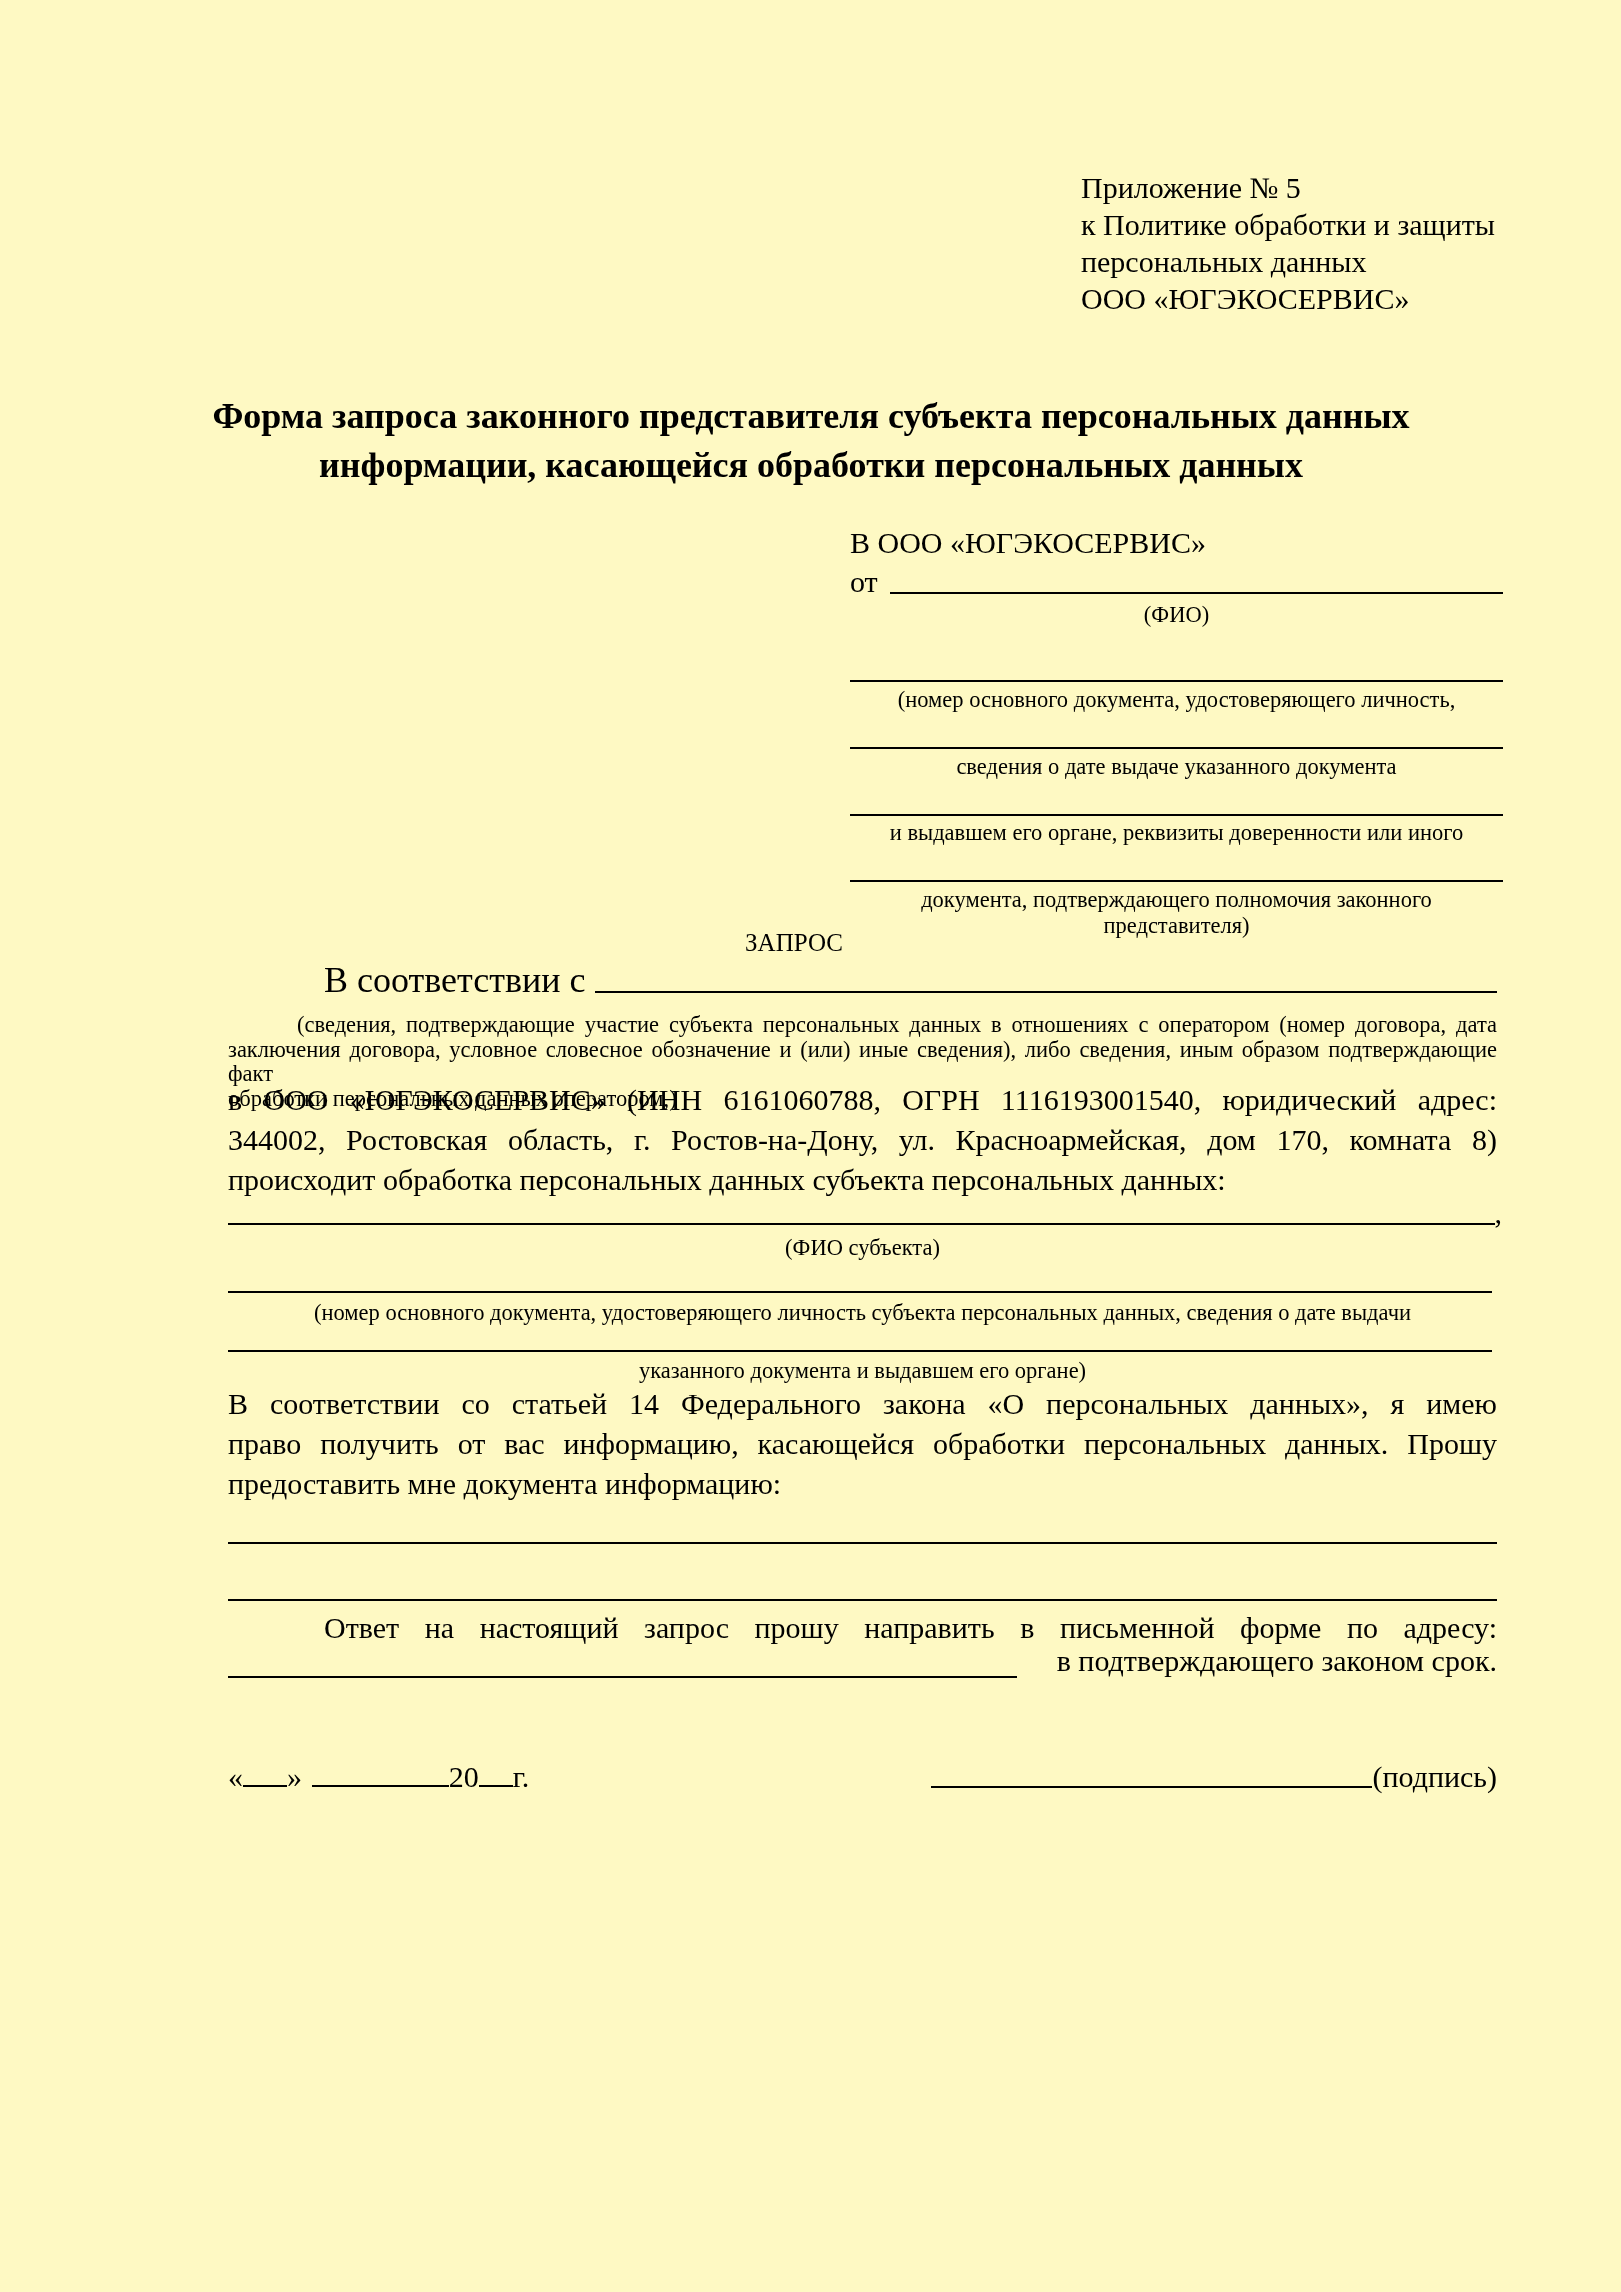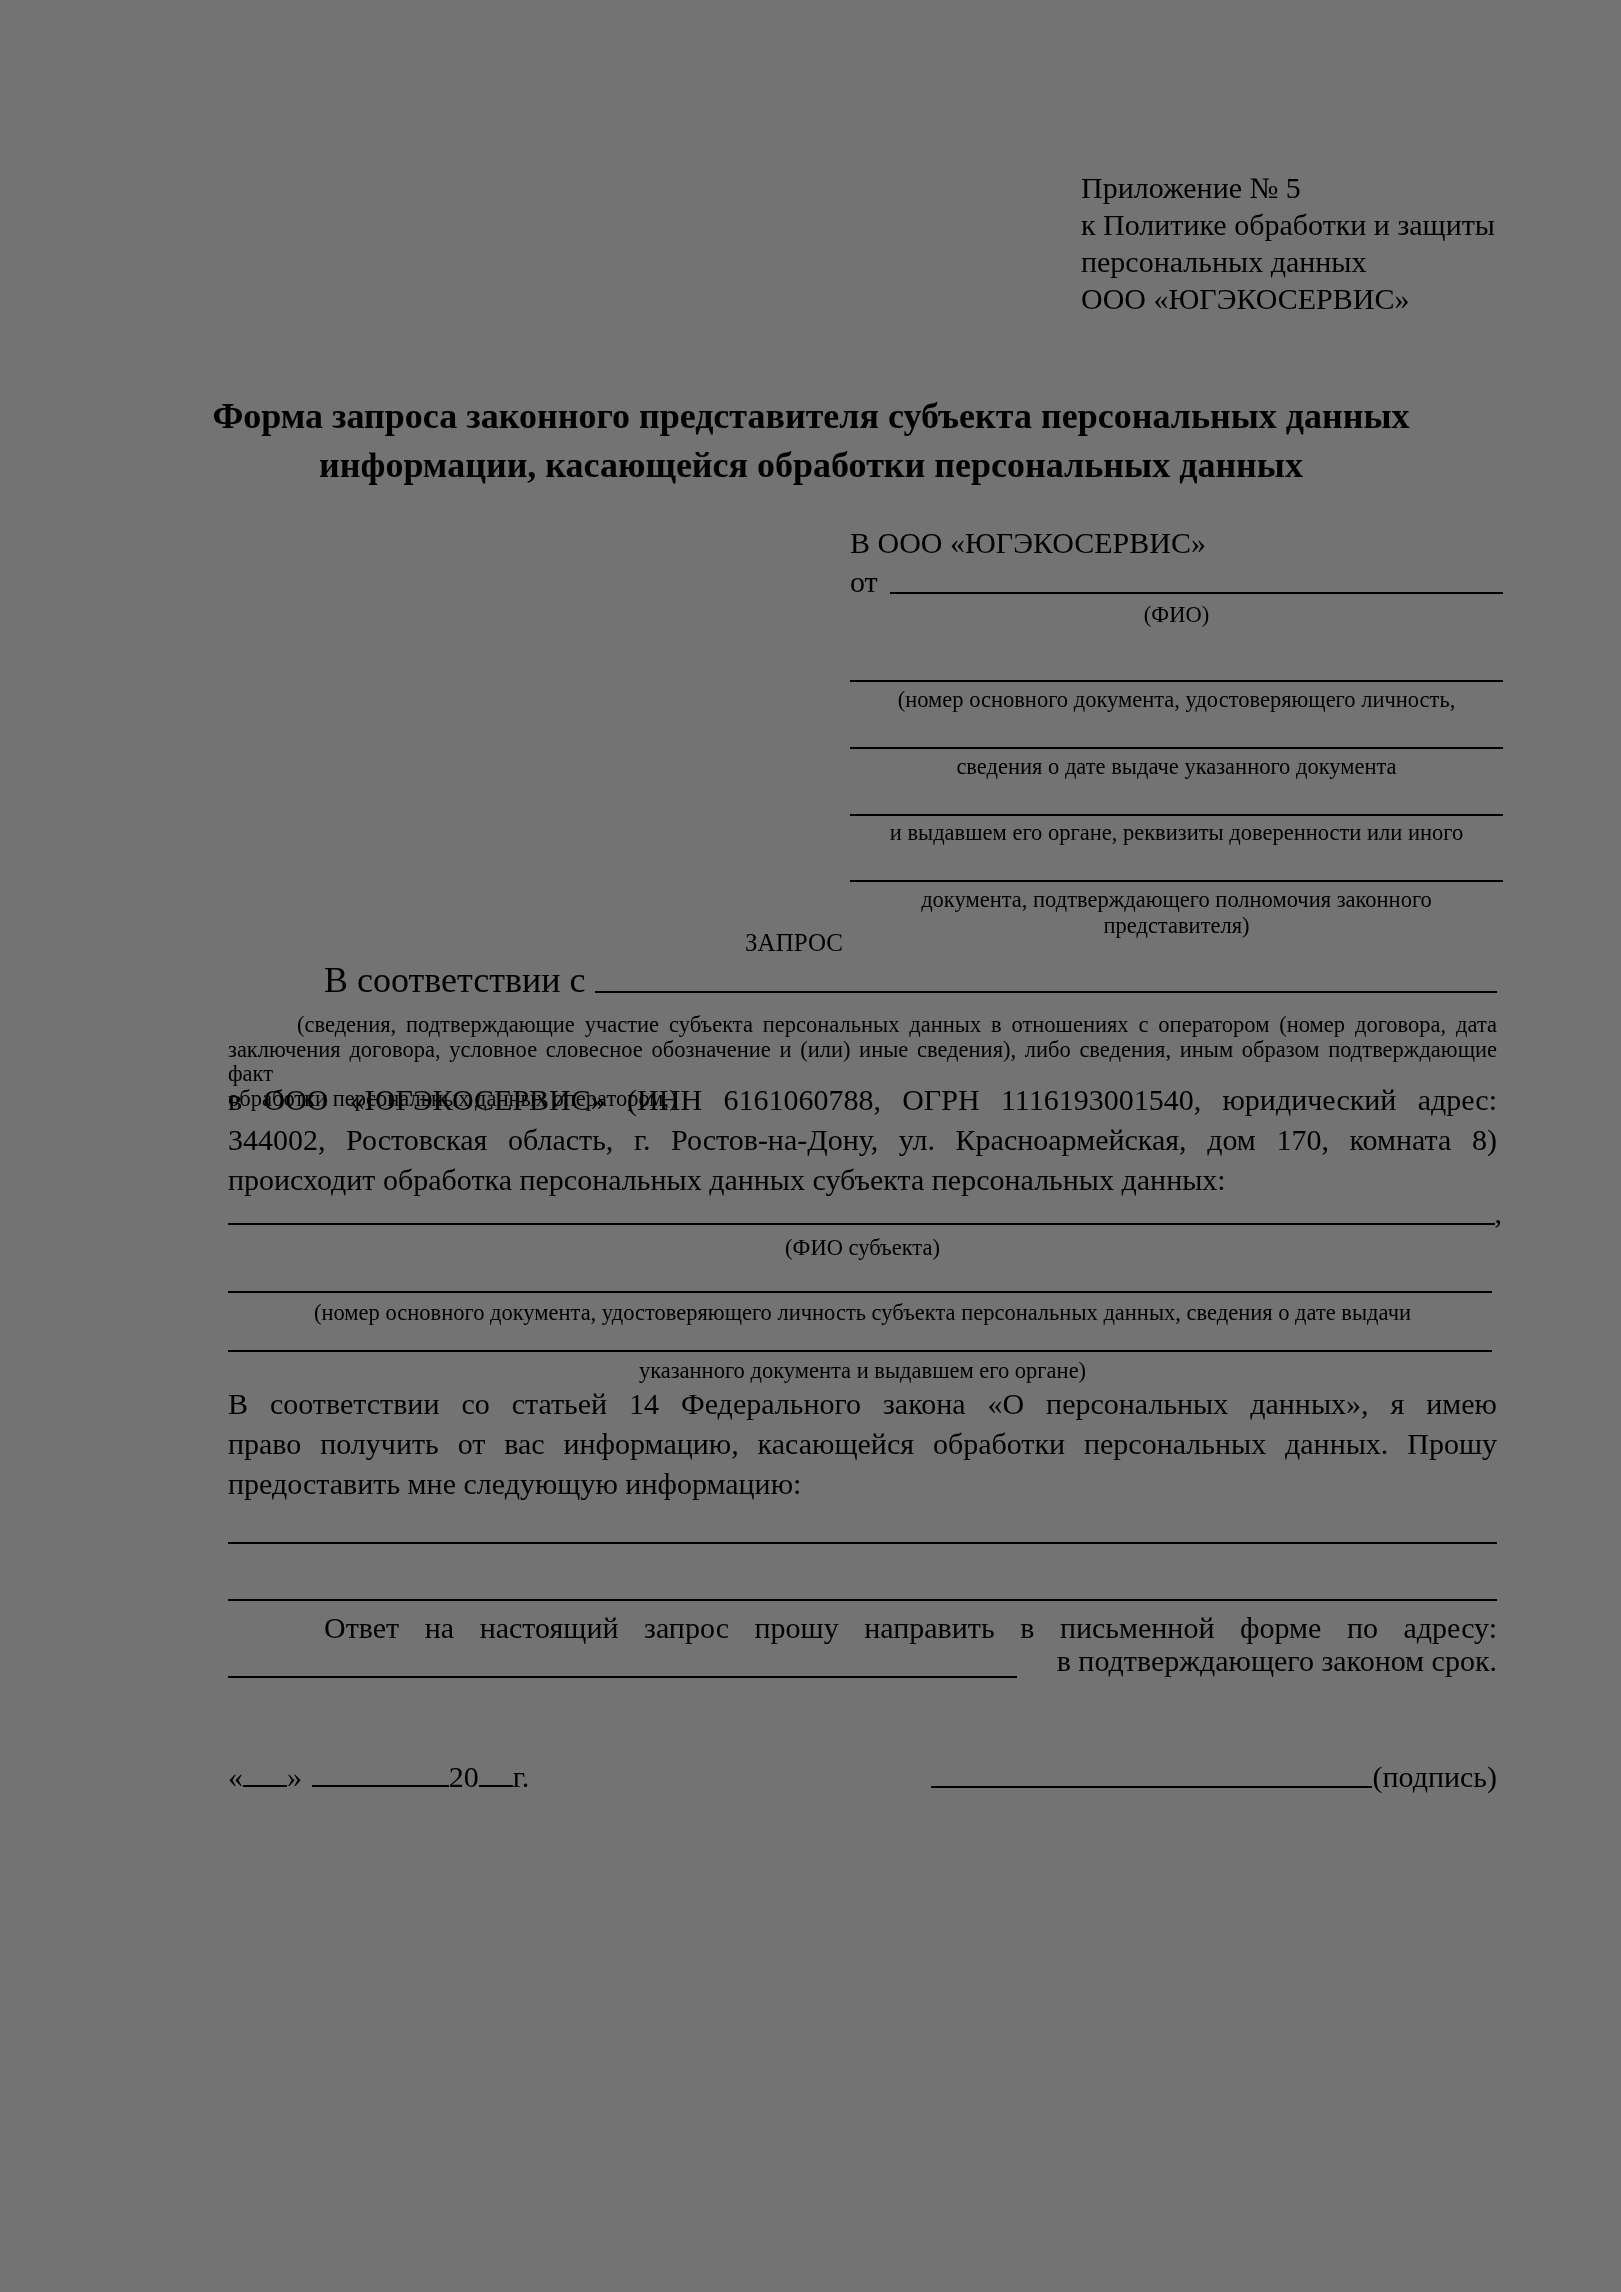--- a/index.html
+++ b/index.html
@@ -1,19 +1,19 @@
 <!DOCTYPE html>
 <html><head>
 <meta charset="utf-8">
 <style>
   html,body{margin:0;padding:0;background:#ffffff;}
   .page{
     position:relative;
     width:1621px;height:2293px;
-    background:#737373;color:#000000;
+    background:#fef9c3;color:#000000;
     font-family:"Liberation Serif","DejaVu Serif",serif;
     overflow:hidden;
   }
   .abs{position:absolute;}
 
   
   .annex{left:1081px;top:169px;font-size:30px;line-height:37px;}
 
   
   .title{left:118px;top:392px;width:1386px;text-align:center;
@@ -149,21 +149,21 @@
 
   <div class="abs bl doc-line-1"></div>
   <div class="abs cap center doc-cap-1">(номер основного документа, удостоверяющего личность субъекта персональных данных, сведения о дате выдачи</div>
 
   <div class="abs bl doc-line-2"></div>
   <div class="abs cap center doc-cap-2">указанного документа и выдавшем его органе)</div>
 
   <div class="abs par law-par">
     <div class="jline">В соответствии со статьей 14 Федерального закона «О персональных данных», я имею</div>
     <div class="jline">право получить от вас информацию, касающейся обработки персональных данных. Прошу</div>
-    <div class="lastline">предоставить мне следующую информацию:</div>
+    <div class="lastline">предоставить мне документа информацию:</div>
   </div>
 
   <div class="abs bl blank-a"></div>
   <div class="abs bl blank-b"></div>
 
   <div class="abs reply-1">Ответ на настоящий запрос прошу направить в письменной форме по адресу:</div>
   <div class="abs reply-2">
     <span class="fill"></span>
     <span>в подтверждающего законом срок.</span>
   </div>

